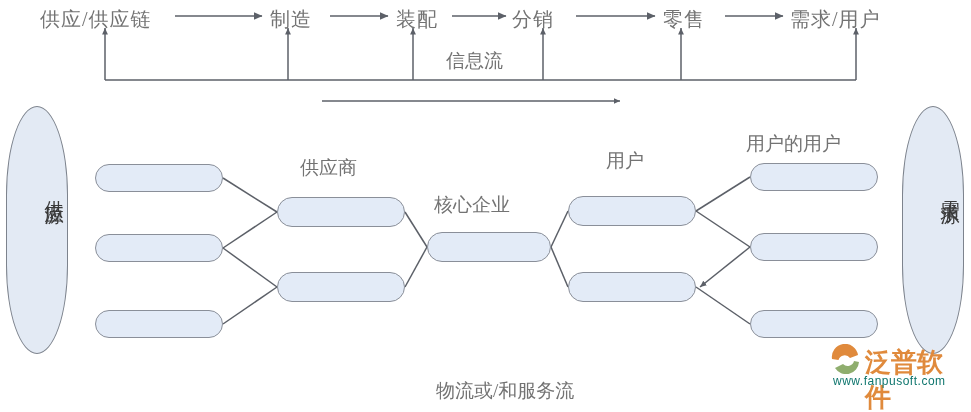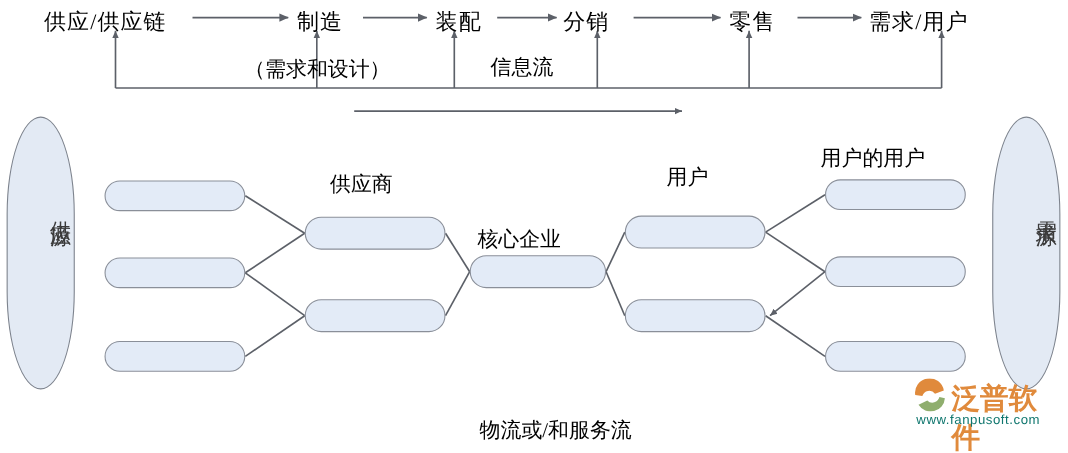--- a/index.html
+++ b/index.html
@@ -1,19 +1,19 @@
 <!DOCTYPE html>
 <html><head>
 <meta charset="utf-8">
 <style>
   html,body{margin:0;padding:0;background:#ffffff;}
   body{font-family:"Liberation Serif","DejaVu Serif",serif;}
   #stage{position:relative;width:971px;height:412px;background:#ffffff;overflow:hidden;}
 
-  .lbl{position:absolute;white-space:nowrap;color:#000000;
+  .lbl{position:absolute;white-space:nowrap;color:#737373;
        font-family:"Liberation Serif","DejaVu Serif",serif;}
 
   
   .chain-lbl{font-size:20px;top:6px;letter-spacing:1px;}
 
   
   .mid-lbl{font-size:19px;}
 
   
   .net-lbl{font-size:19px;}
@@ -96,33 +96,32 @@
     </g>
   </svg>
 
   <div class="lbl chain-lbl" style="left:40px">供应/供应链</div>
   <div class="lbl chain-lbl" style="left:270px">制造</div>
   <div class="lbl chain-lbl" style="left:396px">装配</div>
   <div class="lbl chain-lbl" style="left:512px">分销</div>
   <div class="lbl chain-lbl" style="left:663px">零售</div>
   <div class="lbl chain-lbl" style="left:790px">需求/用户</div>
 
-  <div class="lbl mid-lbl" style="left:222px;top:50px">（需求和设计）</div>
   <div class="lbl mid-lbl" style="left:446px;top:48px">信息流</div>
 
   <div class="side-cap" style="left:6px;top:106px;width:62px;height:248px">
     <div class="side-cap-text" style="top:78px">供应源</div>
   </div>
 
   <div class="side-cap" style="left:902px;top:106px;width:62px;height:248px">
     <div class="side-cap-text" style="top:78px">需求源</div>
   </div>
 
   <div class="lbl net-lbl" style="left:300px;top:155px">供应商</div>
-  <div class="lbl net-lbl" style="left:434px;top:205px">核心企业</div>
+  <div class="lbl net-lbl" style="left:434px;top:192px">核心企业</div>
   <div class="lbl net-lbl" style="left:606px;top:148px">用户</div>
   <div class="lbl net-lbl" style="left:746px;top:131px">用户的用户</div>
 
   <div class="node" style="left:95px;top:164px;width:128px;height:28px"></div>
   <div class="node" style="left:95px;top:234px;width:128px;height:28px"></div>
   <div class="node" style="left:95px;top:310px;width:128px;height:28px"></div>
 
   <div class="node" style="left:277px;top:197px;width:128px;height:30px"></div>
   <div class="node" style="left:277px;top:272px;width:128px;height:30px"></div>
 

